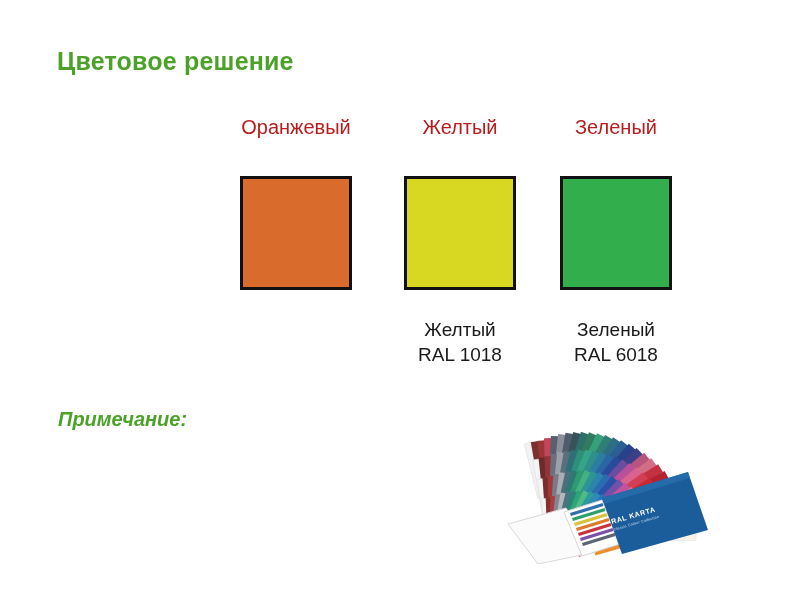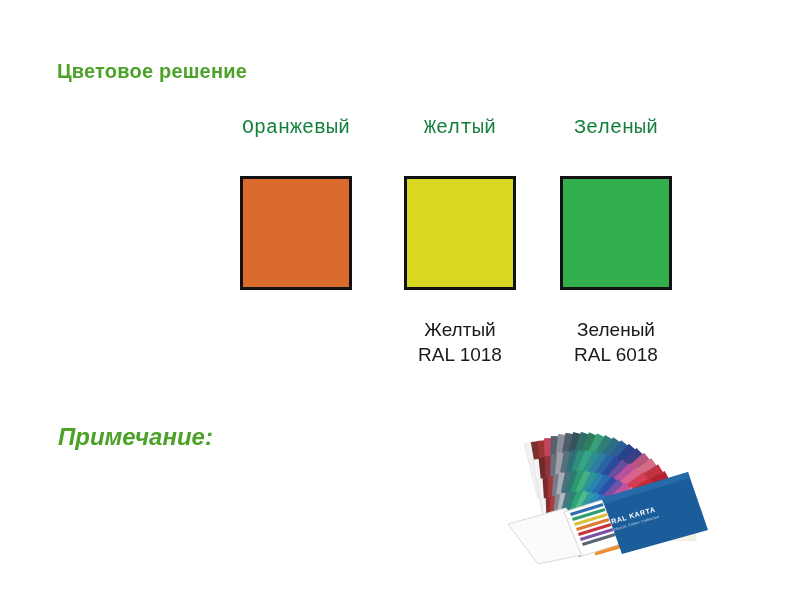--- a/index.html
+++ b/index.html
@@ -18,38 +18,36 @@
     height: 601px;
     background: #ffffff;
     overflow: hidden;
   }
 
   
   .slide-title {
     position: absolute;
     left: 57px;
     top: 47px;
-    font-size: 20px;
+    font-size: 25px;
     font-weight: bold;
     color: #4CA229;
     letter-spacing: 0.2px;
     white-space: nowrap;
-    margin-top: 13px;
   }
 
   
   .col-header {
     position: absolute;
     top: 116px;
     font-size: 20px;
     font-weight: normal;
-    color: #15803d;
+    color: #b91c1c;
     text-align: center;
     white-space: nowrap;
-    font-family: Liberation Mono, monospace;
   }
   .col-header.c0 { left: 232px; width: 128px; }
   .col-header.c1 { left: 396px; width: 128px; }
   .col-header.c2 { left: 552px; width: 128px; }
 
   
   .row-label {
     position: absolute;
     left: 60px;
     top: 219px;
@@ -84,22 +82,22 @@
     white-space: pre-line;
   }
   .caption.c0 { left: 228px; width: 136px; }
   .caption.c1 { left: 392px; width: 136px; }
   .caption.c2 { left: 548px; width: 136px; }
 
   
   .note-title {
     position: absolute;
     left: 58px;
-    top: 423px;
-    font-size: 24px;
+    top: 408px;
+    font-size: 20px;
     font-weight: bold;
     font-style: italic;
     color: #4CA229;
     white-space: nowrap;
   }
   .note-body {
     position: absolute;
     left: 58px;
     top: 474px;
     width: 420px;

